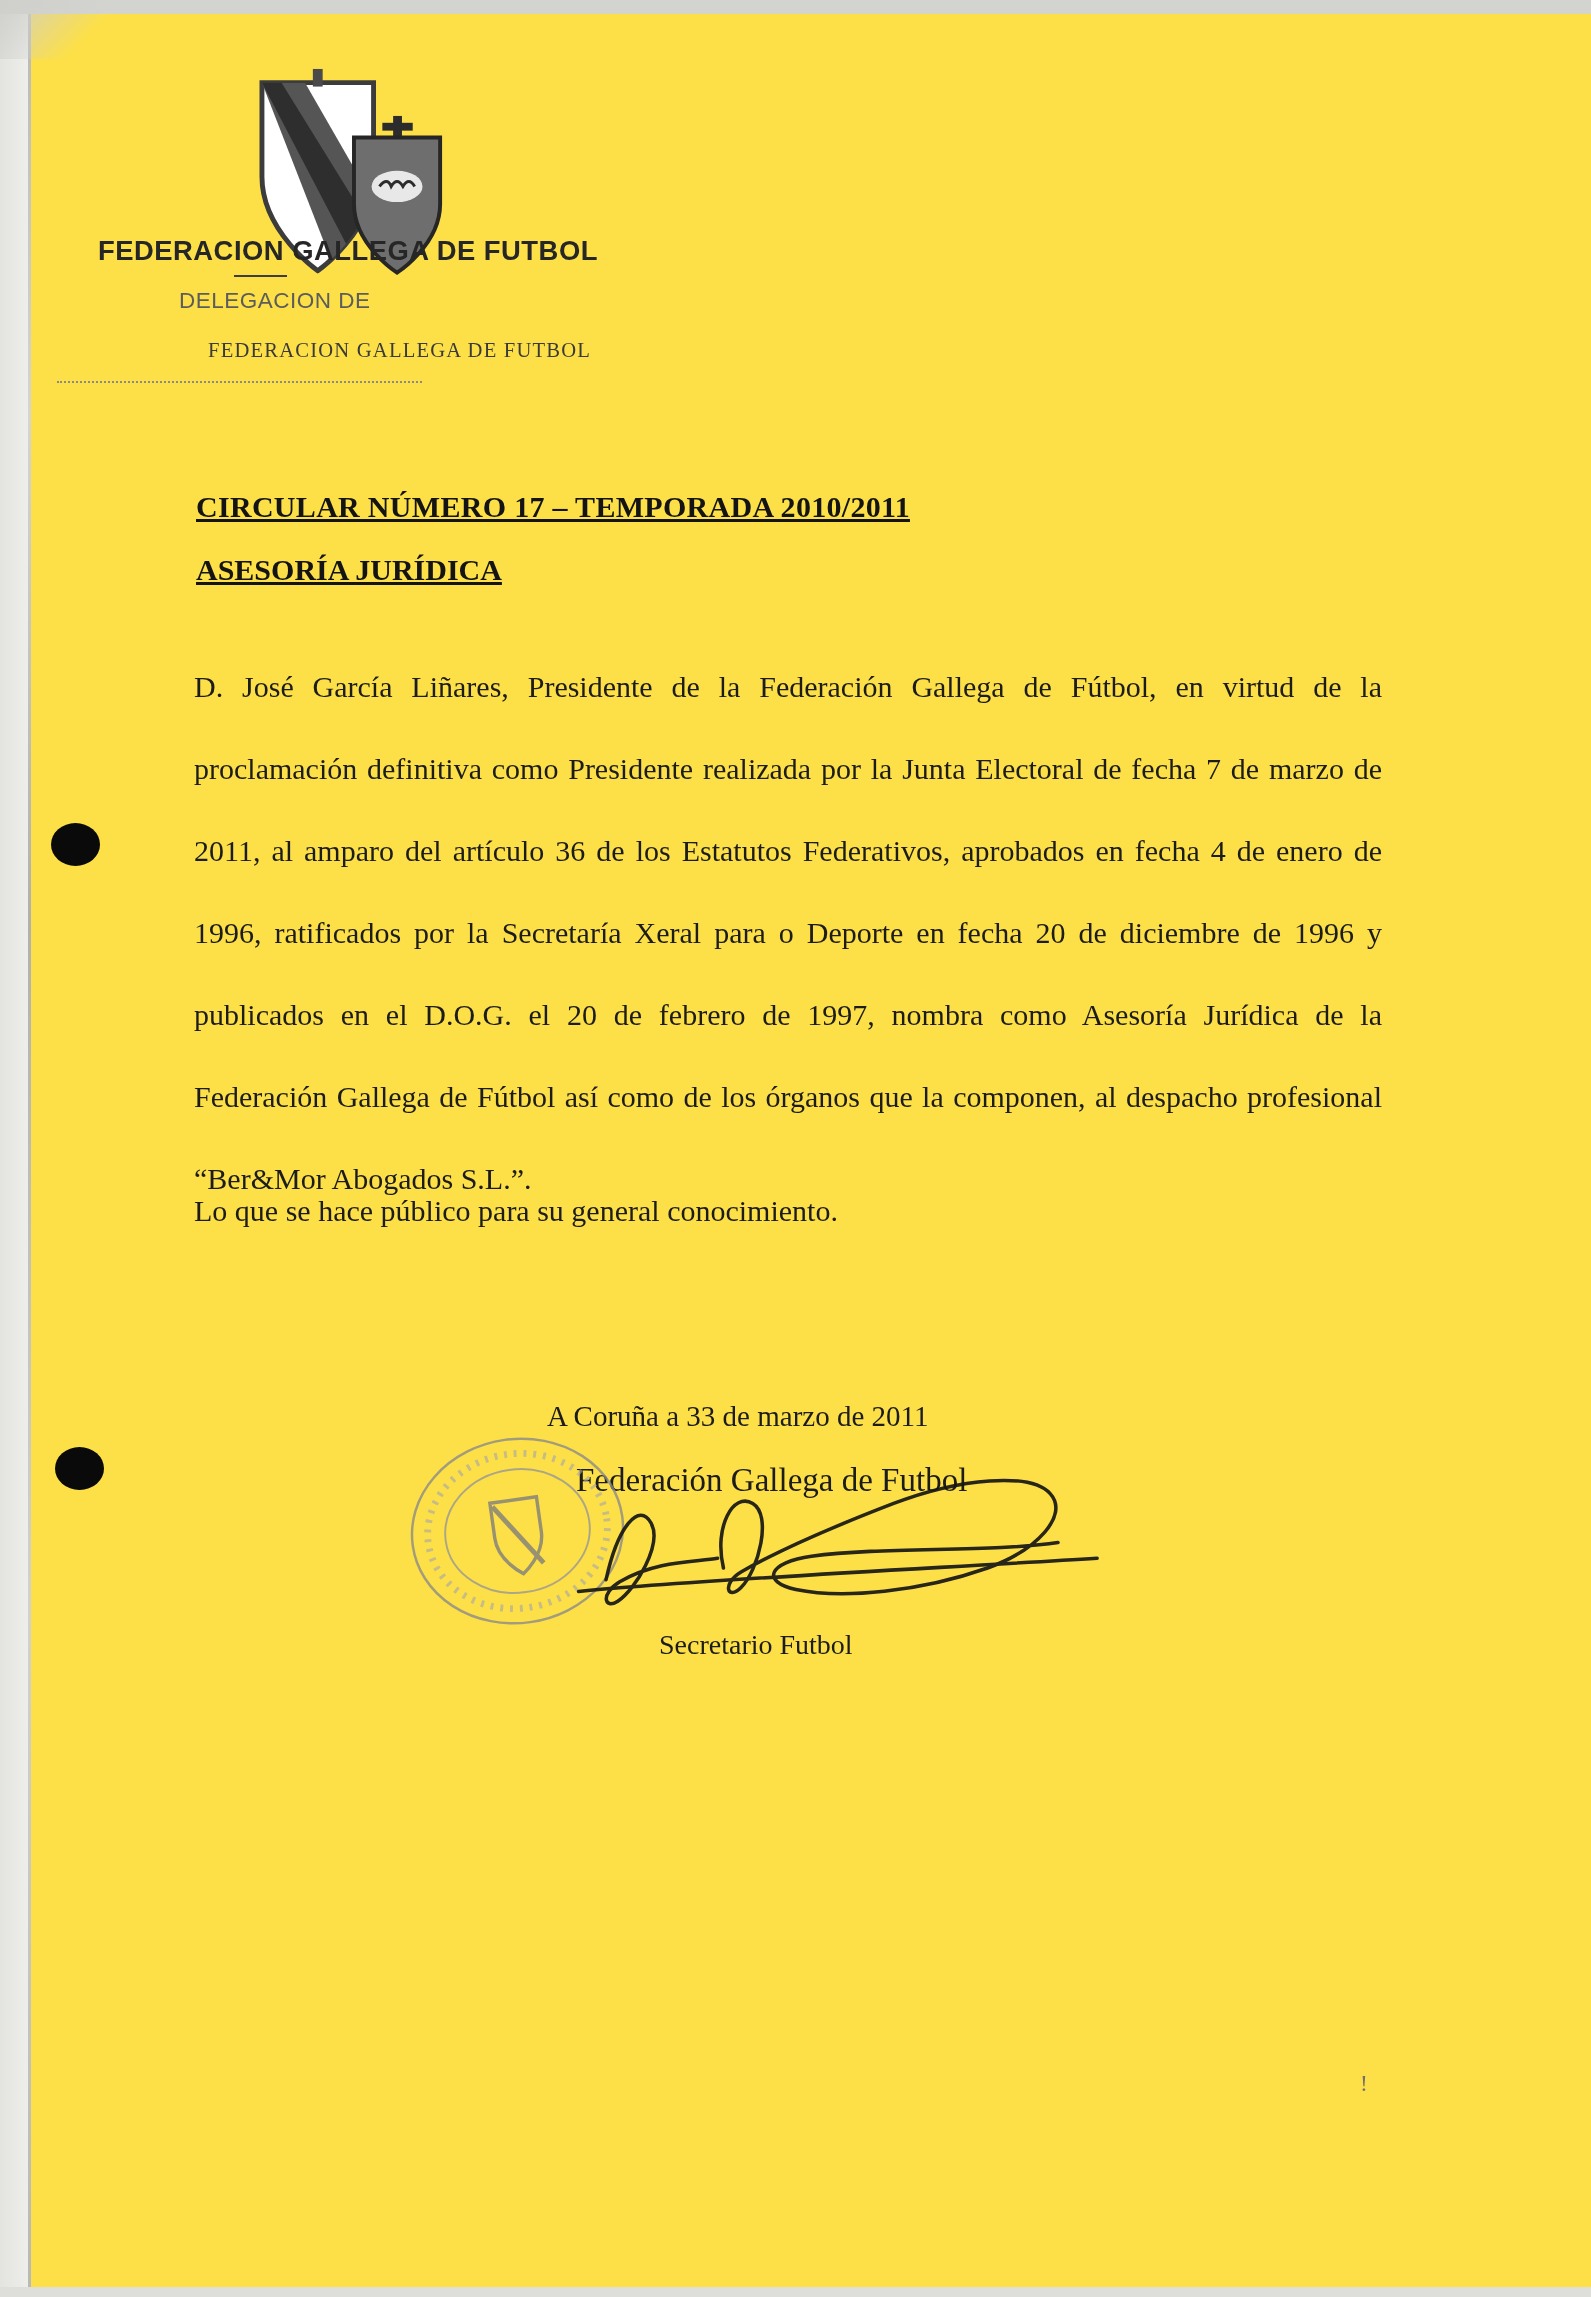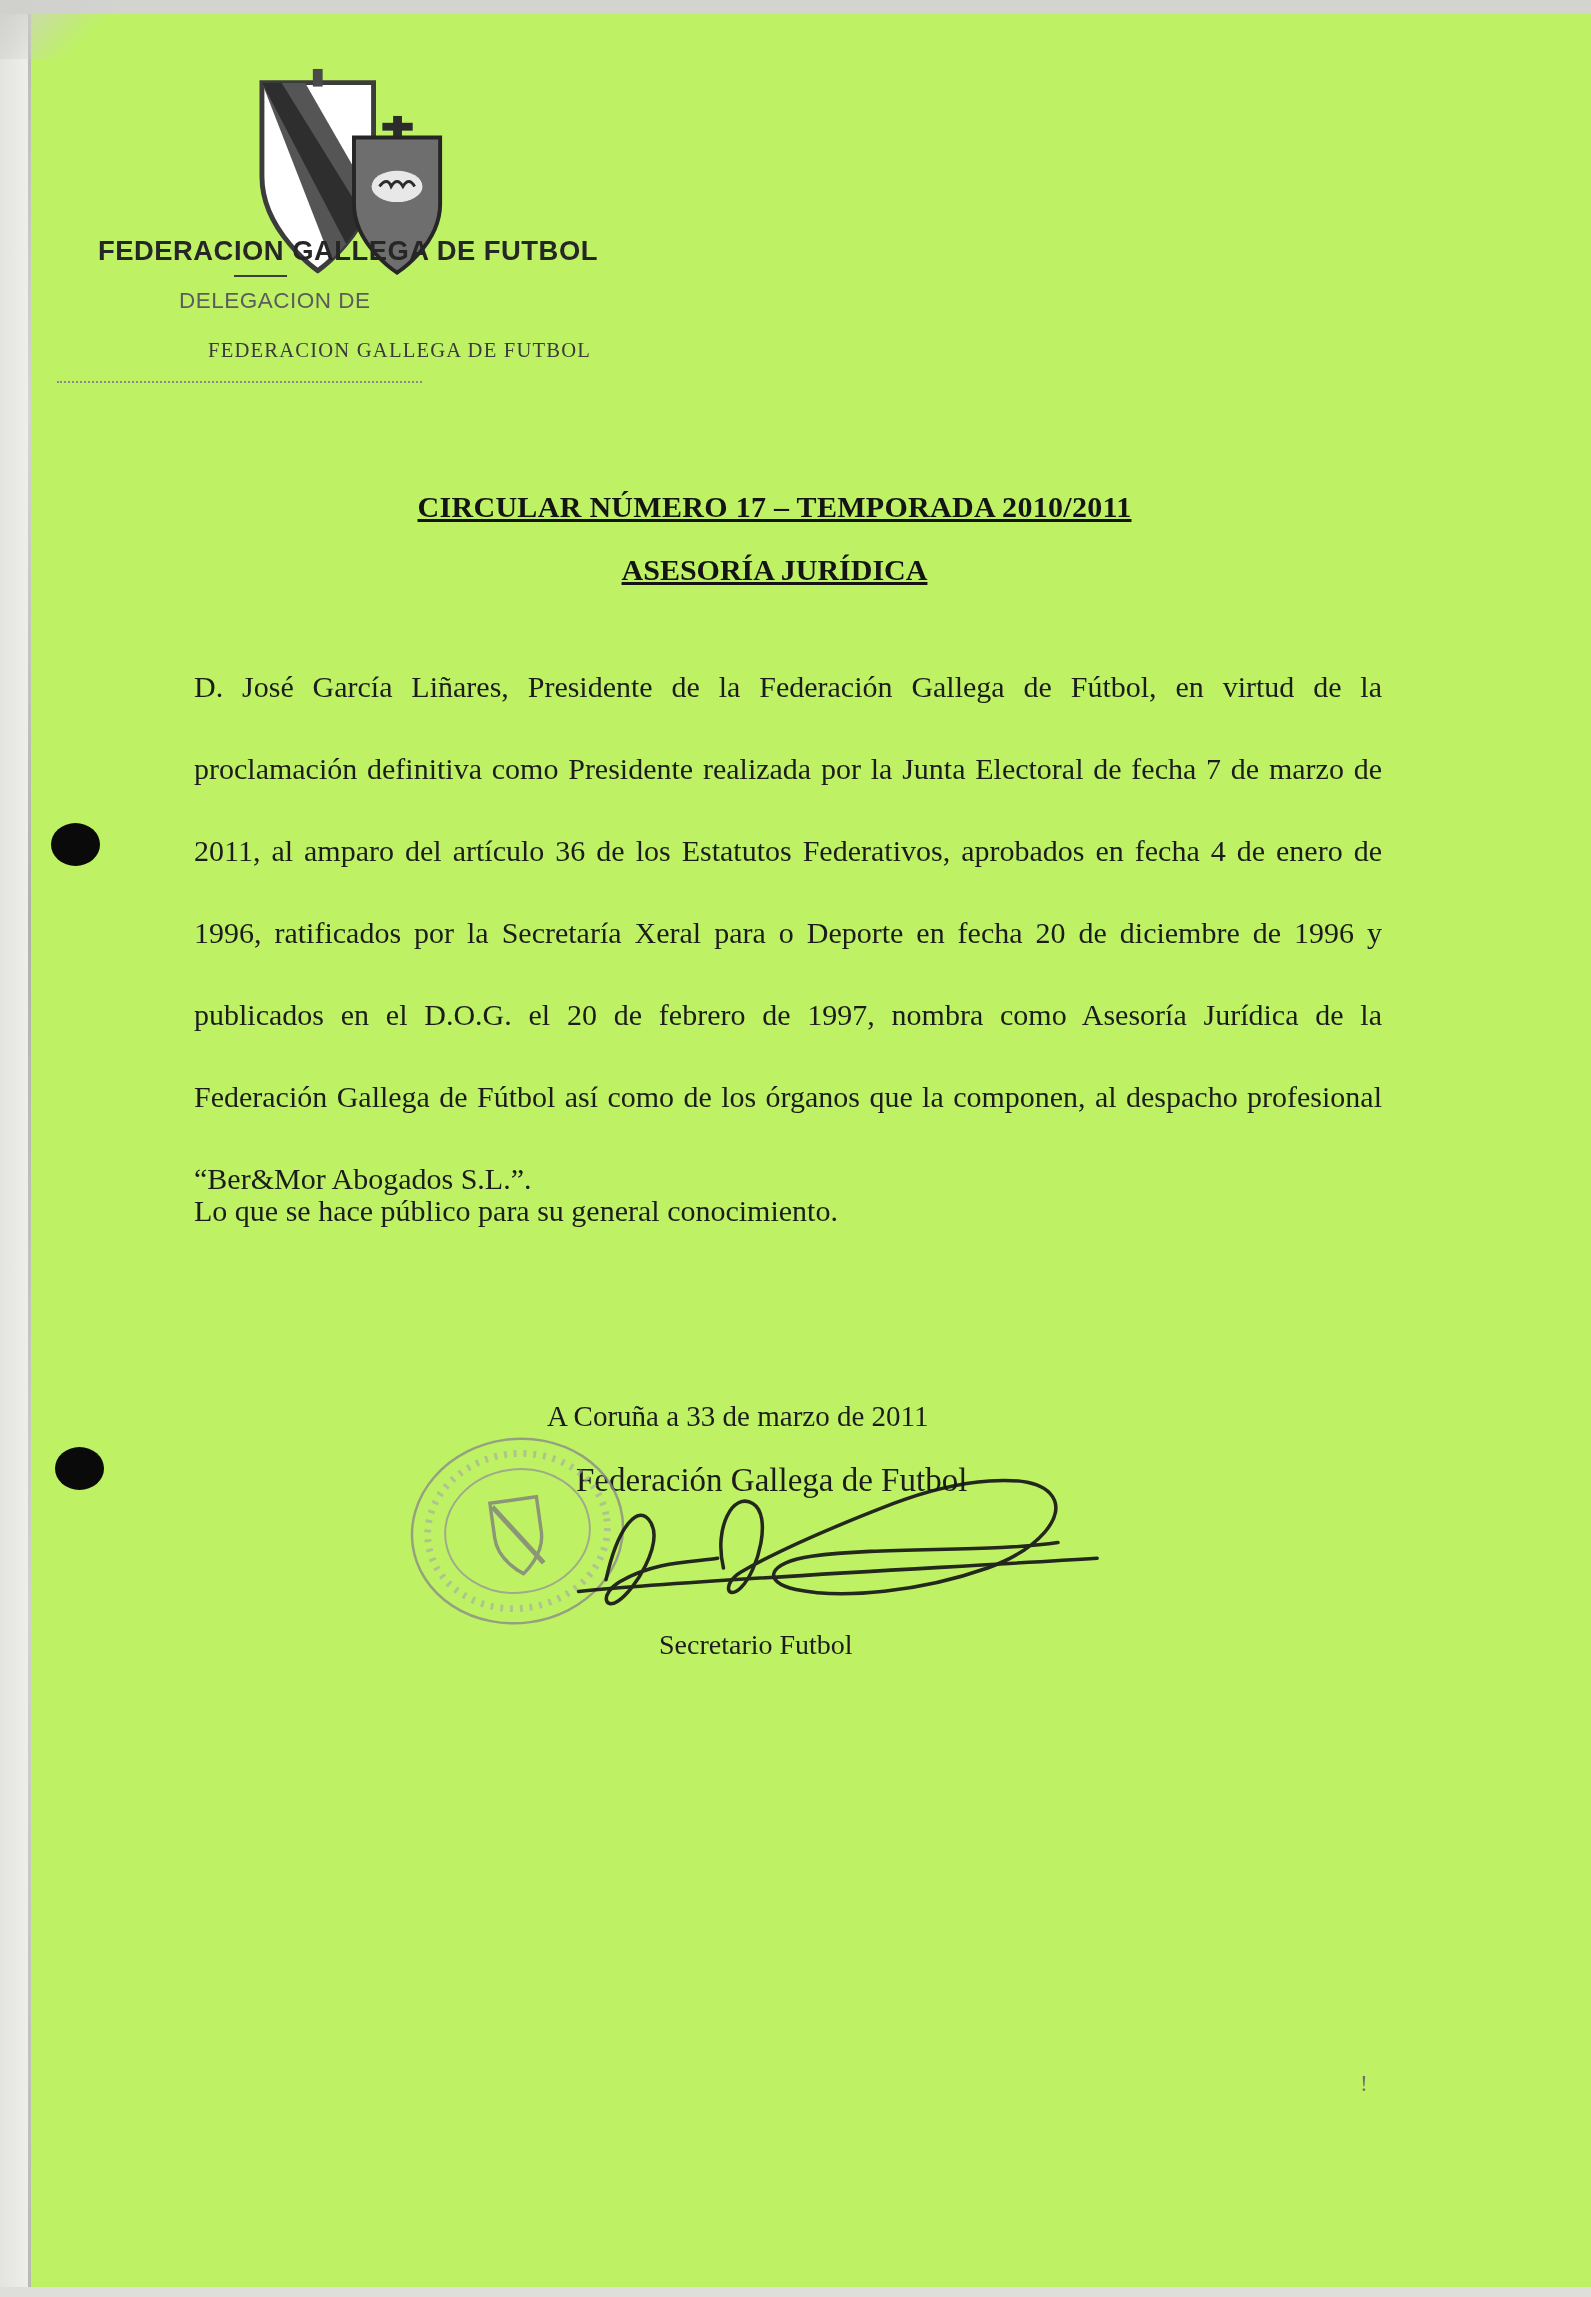--- a/index.html
+++ b/index.html
@@ -1,19 +1,19 @@
 <!DOCTYPE html>
 <html><head>
 <meta charset="utf-8">
 <style>
   html,body{margin:0;padding:0;background:#c9c9c7;}
   .canvas{
     position:relative;
     width:1592px;height:2297px;
-    background:#bef264;
+    background:#fde047;
     overflow:hidden;
     font-family:"Liberation Serif", serif;
     color:#1e1e1e;
   }
   
   .scan-left-band{position:absolute;left:0;top:0;width:31px;height:100%;
     background:linear-gradient(90deg,#e3e3e0,#efefec);}
   .scan-left-line{position:absolute;left:28px;top:0;width:2.9px;height:100%;
     background:linear-gradient(180deg,#9a9a9a 0%,#c7c7c5 18%,#8f8f8f 40%,#c2c2c0 70%,#9b9b9b 100%);opacity:.65;}
   .scan-top-band{position:absolute;left:0;top:0;width:100%;height:13.7px;background:#d3d3d0;}
@@ -31,21 +31,21 @@
     font-size:27.4px;letter-spacing:0.5px;color:#262626;}
   .blank-line{position:absolute;left:234px;top:275px;width:53px;border-bottom:2.9px solid #3d3d3d;}
   .delegation{position:absolute;left:179px;top:282px;
     font-family:"Liberation Sans", sans-serif;font-size:22.5px;color:#5c5c5c;letter-spacing:0.5px;margin-top:6px;}
   .sub-org{position:absolute;left:208px;top:339px;
     font-size:20.6px;letter-spacing:1.2px;color:#3a3a3a;}
   .dotted-rule{position:absolute;left:57px;top:367px;width:365px;
     border-bottom:2px dotted #8a8a8a;height:13.7px;}
 
   
-  .title-block{position:absolute;left:196px;top:490px;width:1157px;text-align:center;}
+  .title-block{position:absolute;left:196px;top:490px;width:1157px;}
   .title-line{font-weight:bold;font-size:30px;text-decoration:underline;
     letter-spacing:0.3px;color:#141414;}
   .title-line2{margin-top:29px;font-weight:bold;font-size:30px;
     text-decoration:underline;color:#141414;}
 
   
   .body-par{position:absolute;left:194px;top:646px;width:1188px;
     font-size:30px;line-height:82px;text-align:justify;color:#1c1c1c;}
   .closing-par{position:absolute;left:194px;top:1194px;width:1188px;
     font-size:30px;color:#1c1c1c;}

